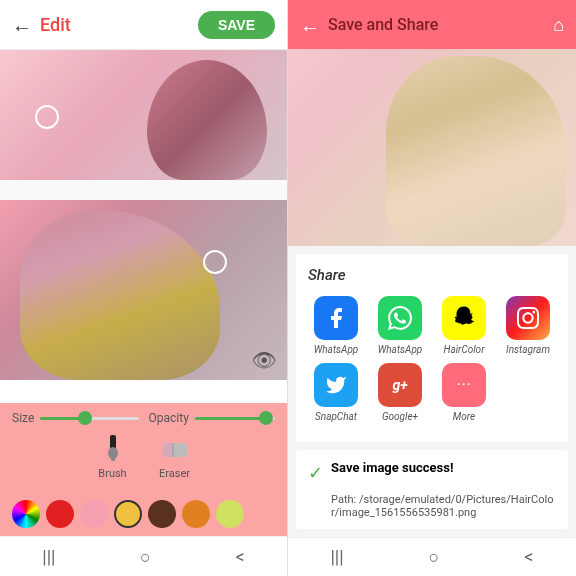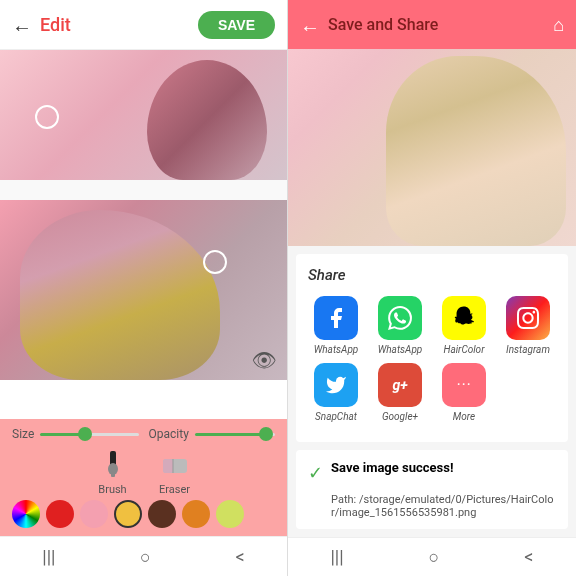--- a/index.html
+++ b/index.html
@@ -182,21 +182,21 @@
       position: absolute;
       top: -5.5px;
       right: 2%;
       cursor: pointer;
     }
 
     .brush-eraser-row {
       display: flex;
       justify-content: center;
       gap: 30px;
-      margin-bottom: 0;
+      margin-bottom: 16px;
     }
 
     .tool-item {
       display: flex;
       flex-direction: column;
       align-items: center;
       gap: 2px;
       cursor: pointer;
     }
 

